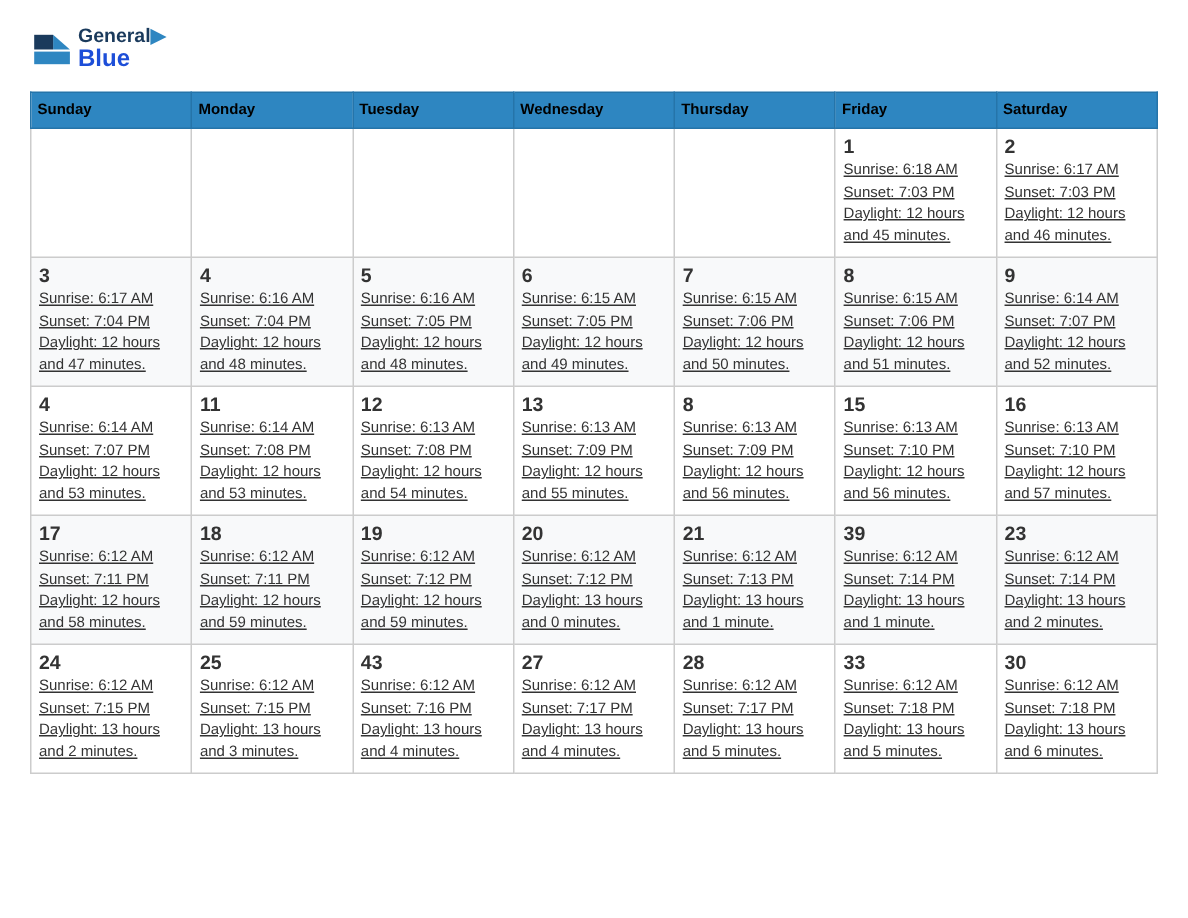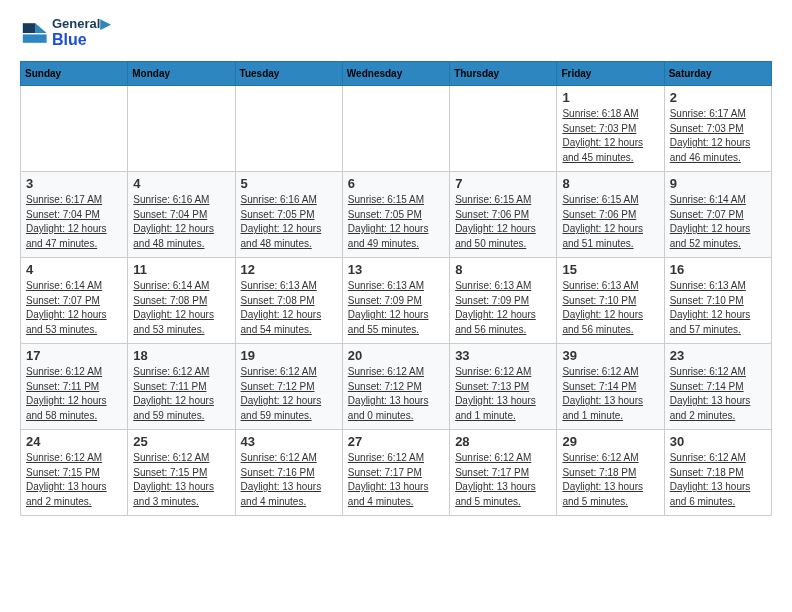--- a/index.html
+++ b/index.html
@@ -270,79 +270,79 @@
 and 59 minutes.</div>
           </td>
           <td>
             <span class="day-num">20</span>
             <div class="day-info" style="white-space: pre-line;">Sunrise: 6:12 AM
 Sunset: 7:12 PM
 Daylight: 13 hours
 and 0 minutes.</div>
           </td>
           <td>
+            <span class="day-num">21</span>
+            <div class="day-info" style="white-space: pre-line;">Sunrise: 6:12 AM
+Sunset: 7:13 PM
+Daylight: 13 hours
+and 1 minute.</div>
+          </td>
+          <td>
+            <span class="day-num">39</span>
+            <div class="day-info" style="white-space: pre-line;">Sunrise: 6:12 AM
+Sunset: 7:14 PM
+Daylight: 13 hours
+and 1 minute.</div>
+          </td>
+          <td>
+            <span class="day-num">23</span>
+            <div class="day-info" style="white-space: pre-line;">Sunrise: 6:12 AM
+Sunset: 7:14 PM
+Daylight: 13 hours
+and 2 minutes.</div>
+          </td>
+        </tr>
+        <tr>
+          <td>
+            <span class="day-num">24</span>
+            <div class="day-info" style="white-space: pre-line;">Sunrise: 6:12 AM
+Sunset: 7:15 PM
+Daylight: 13 hours
+and 2 minutes.</div>
+          </td>
+          <td>
+            <span class="day-num">25</span>
+            <div class="day-info" style="white-space: pre-line;">Sunrise: 6:12 AM
+Sunset: 7:15 PM
+Daylight: 13 hours
+and 3 minutes.</div>
+          </td>
+          <td>
+            <span class="day-num">43</span>
+            <div class="day-info" style="white-space: pre-line;">Sunrise: 6:12 AM
+Sunset: 7:16 PM
+Daylight: 13 hours
+and 4 minutes.</div>
+          </td>
+          <td>
+            <span class="day-num">27</span>
+            <div class="day-info" style="white-space: pre-line;">Sunrise: 6:12 AM
+Sunset: 7:17 PM
+Daylight: 13 hours
+and 4 minutes.</div>
+          </td>
+          <td>
+            <span class="day-num">28</span>
+            <div class="day-info" style="white-space: pre-line;">Sunrise: 6:12 AM
+Sunset: 7:17 PM
+Daylight: 13 hours
+and 5 minutes.</div>
+          </td>
+          <td>
             <span class="day-num">33</span>
-            <div class="day-info" style="white-space: pre-line;">Sunrise: 6:12 AM
-Sunset: 7:13 PM
-Daylight: 13 hours
-and 1 minute.</div>
-          </td>
-          <td>
-            <span class="day-num">39</span>
-            <div class="day-info" style="white-space: pre-line;">Sunrise: 6:12 AM
-Sunset: 7:14 PM
-Daylight: 13 hours
-and 1 minute.</div>
-          </td>
-          <td>
-            <span class="day-num">23</span>
-            <div class="day-info" style="white-space: pre-line;">Sunrise: 6:12 AM
-Sunset: 7:14 PM
-Daylight: 13 hours
-and 2 minutes.</div>
-          </td>
-        </tr>
-        <tr>
-          <td>
-            <span class="day-num">24</span>
-            <div class="day-info" style="white-space: pre-line;">Sunrise: 6:12 AM
-Sunset: 7:15 PM
-Daylight: 13 hours
-and 2 minutes.</div>
-          </td>
-          <td>
-            <span class="day-num">25</span>
-            <div class="day-info" style="white-space: pre-line;">Sunrise: 6:12 AM
-Sunset: 7:15 PM
-Daylight: 13 hours
-and 3 minutes.</div>
-          </td>
-          <td>
-            <span class="day-num">43</span>
-            <div class="day-info" style="white-space: pre-line;">Sunrise: 6:12 AM
-Sunset: 7:16 PM
-Daylight: 13 hours
-and 4 minutes.</div>
-          </td>
-          <td>
-            <span class="day-num">27</span>
-            <div class="day-info" style="white-space: pre-line;">Sunrise: 6:12 AM
-Sunset: 7:17 PM
-Daylight: 13 hours
-and 4 minutes.</div>
-          </td>
-          <td>
-            <span class="day-num">28</span>
-            <div class="day-info" style="white-space: pre-line;">Sunrise: 6:12 AM
-Sunset: 7:17 PM
-Daylight: 13 hours
-and 5 minutes.</div>
-          </td>
-          <td>
-            <span class="day-num">29</span>
             <div class="day-info" style="white-space: pre-line;">Sunrise: 6:12 AM
 Sunset: 7:18 PM
 Daylight: 13 hours
 and 5 minutes.</div>
           </td>
           <td>
             <span class="day-num">30</span>
             <div class="day-info" style="white-space: pre-line;">Sunrise: 6:12 AM
 Sunset: 7:18 PM
 Daylight: 13 hours

